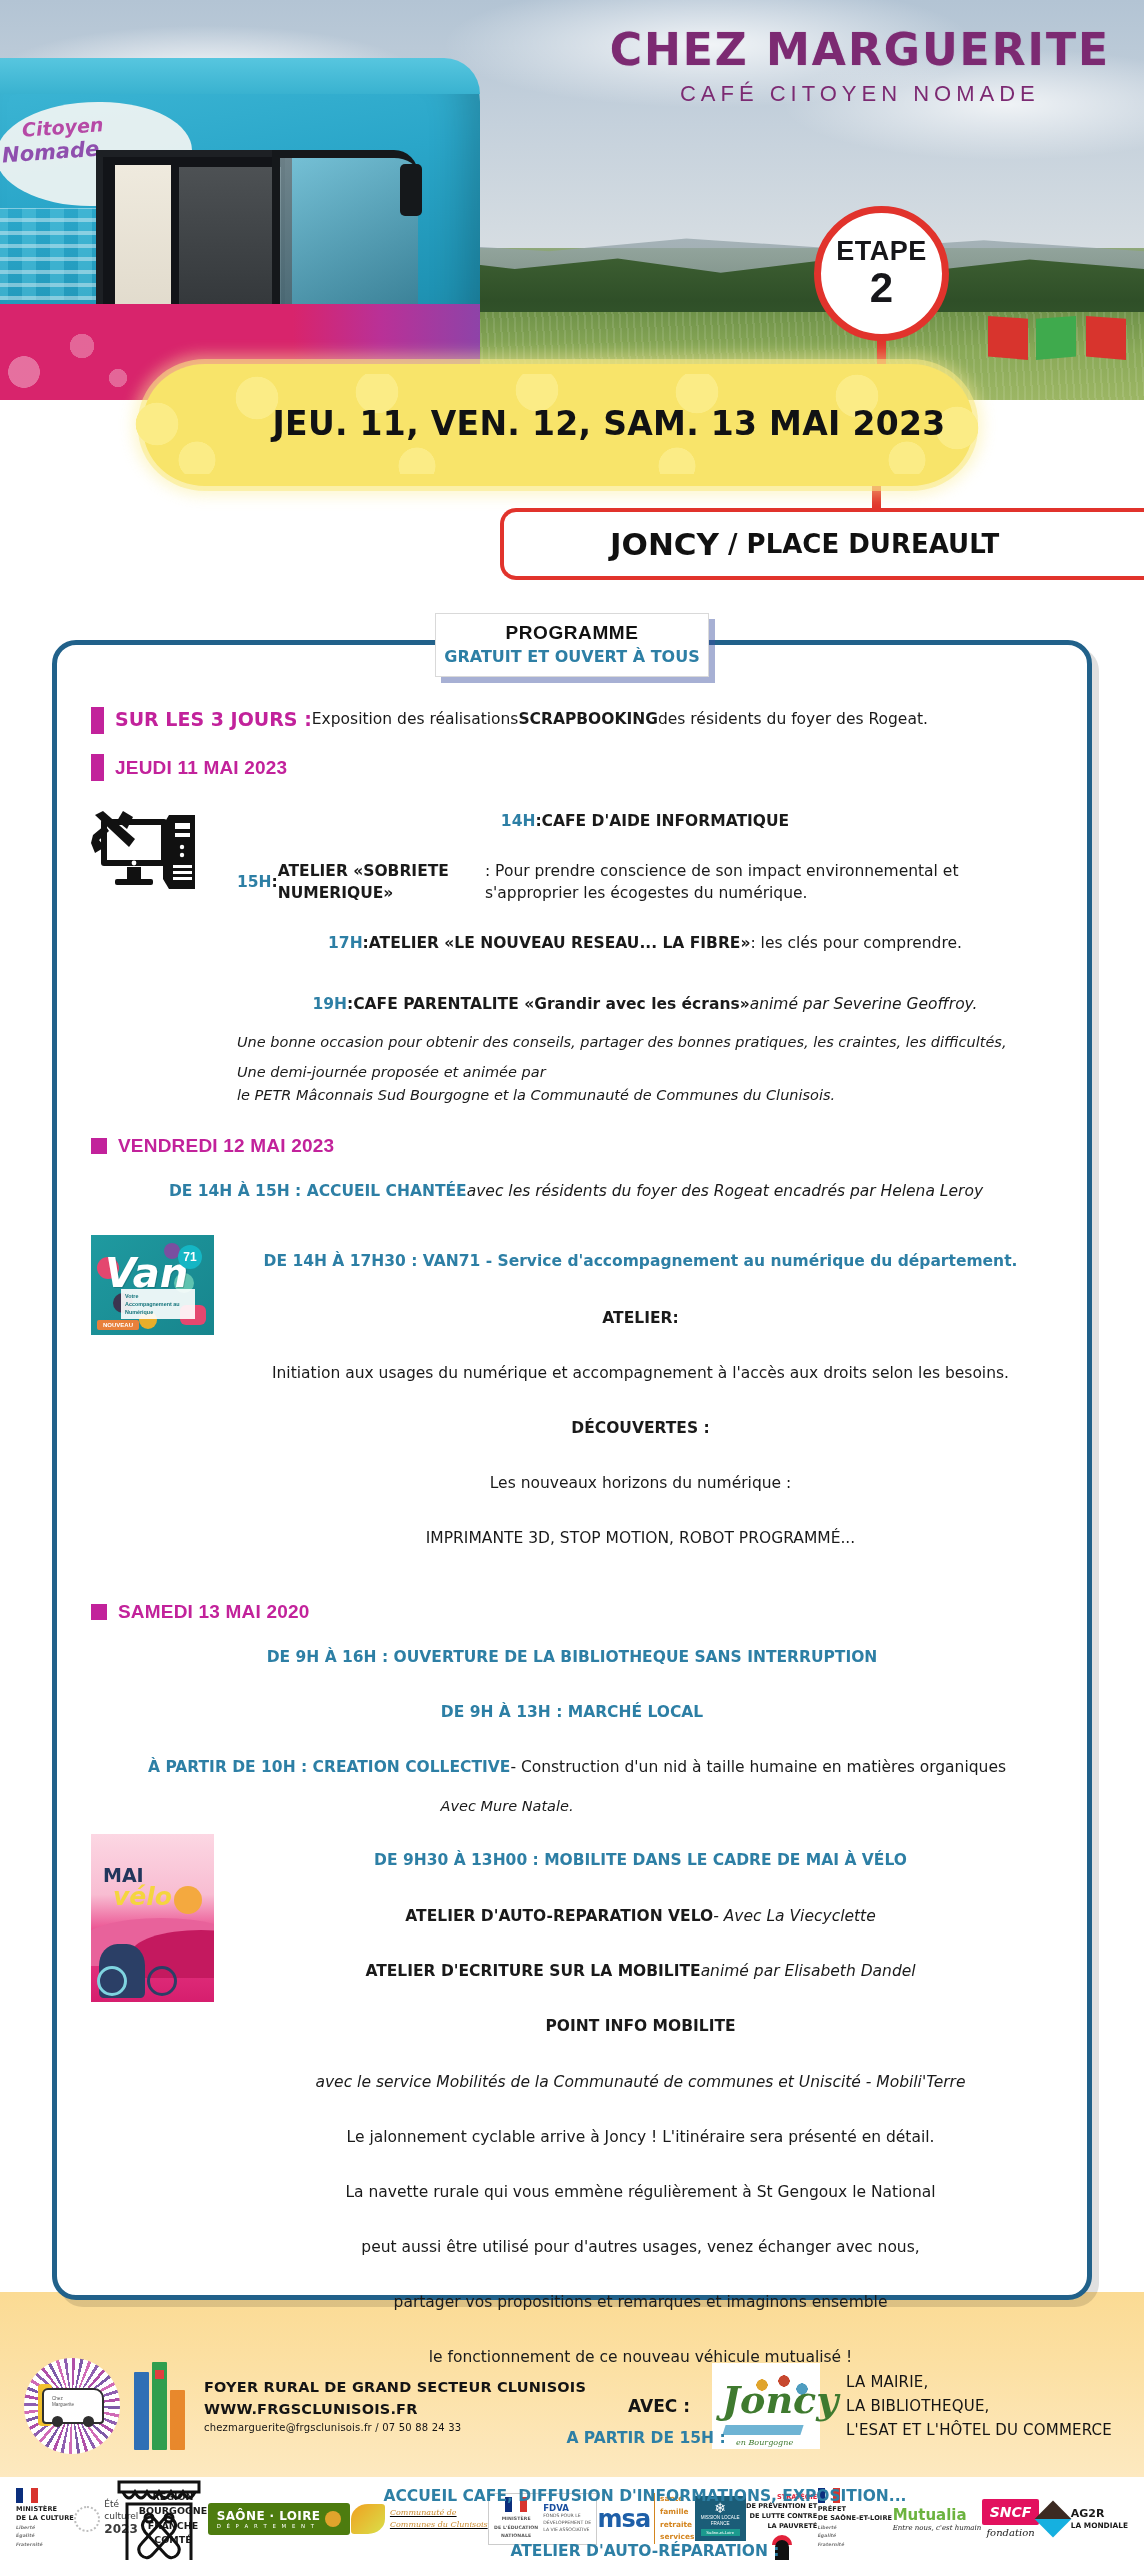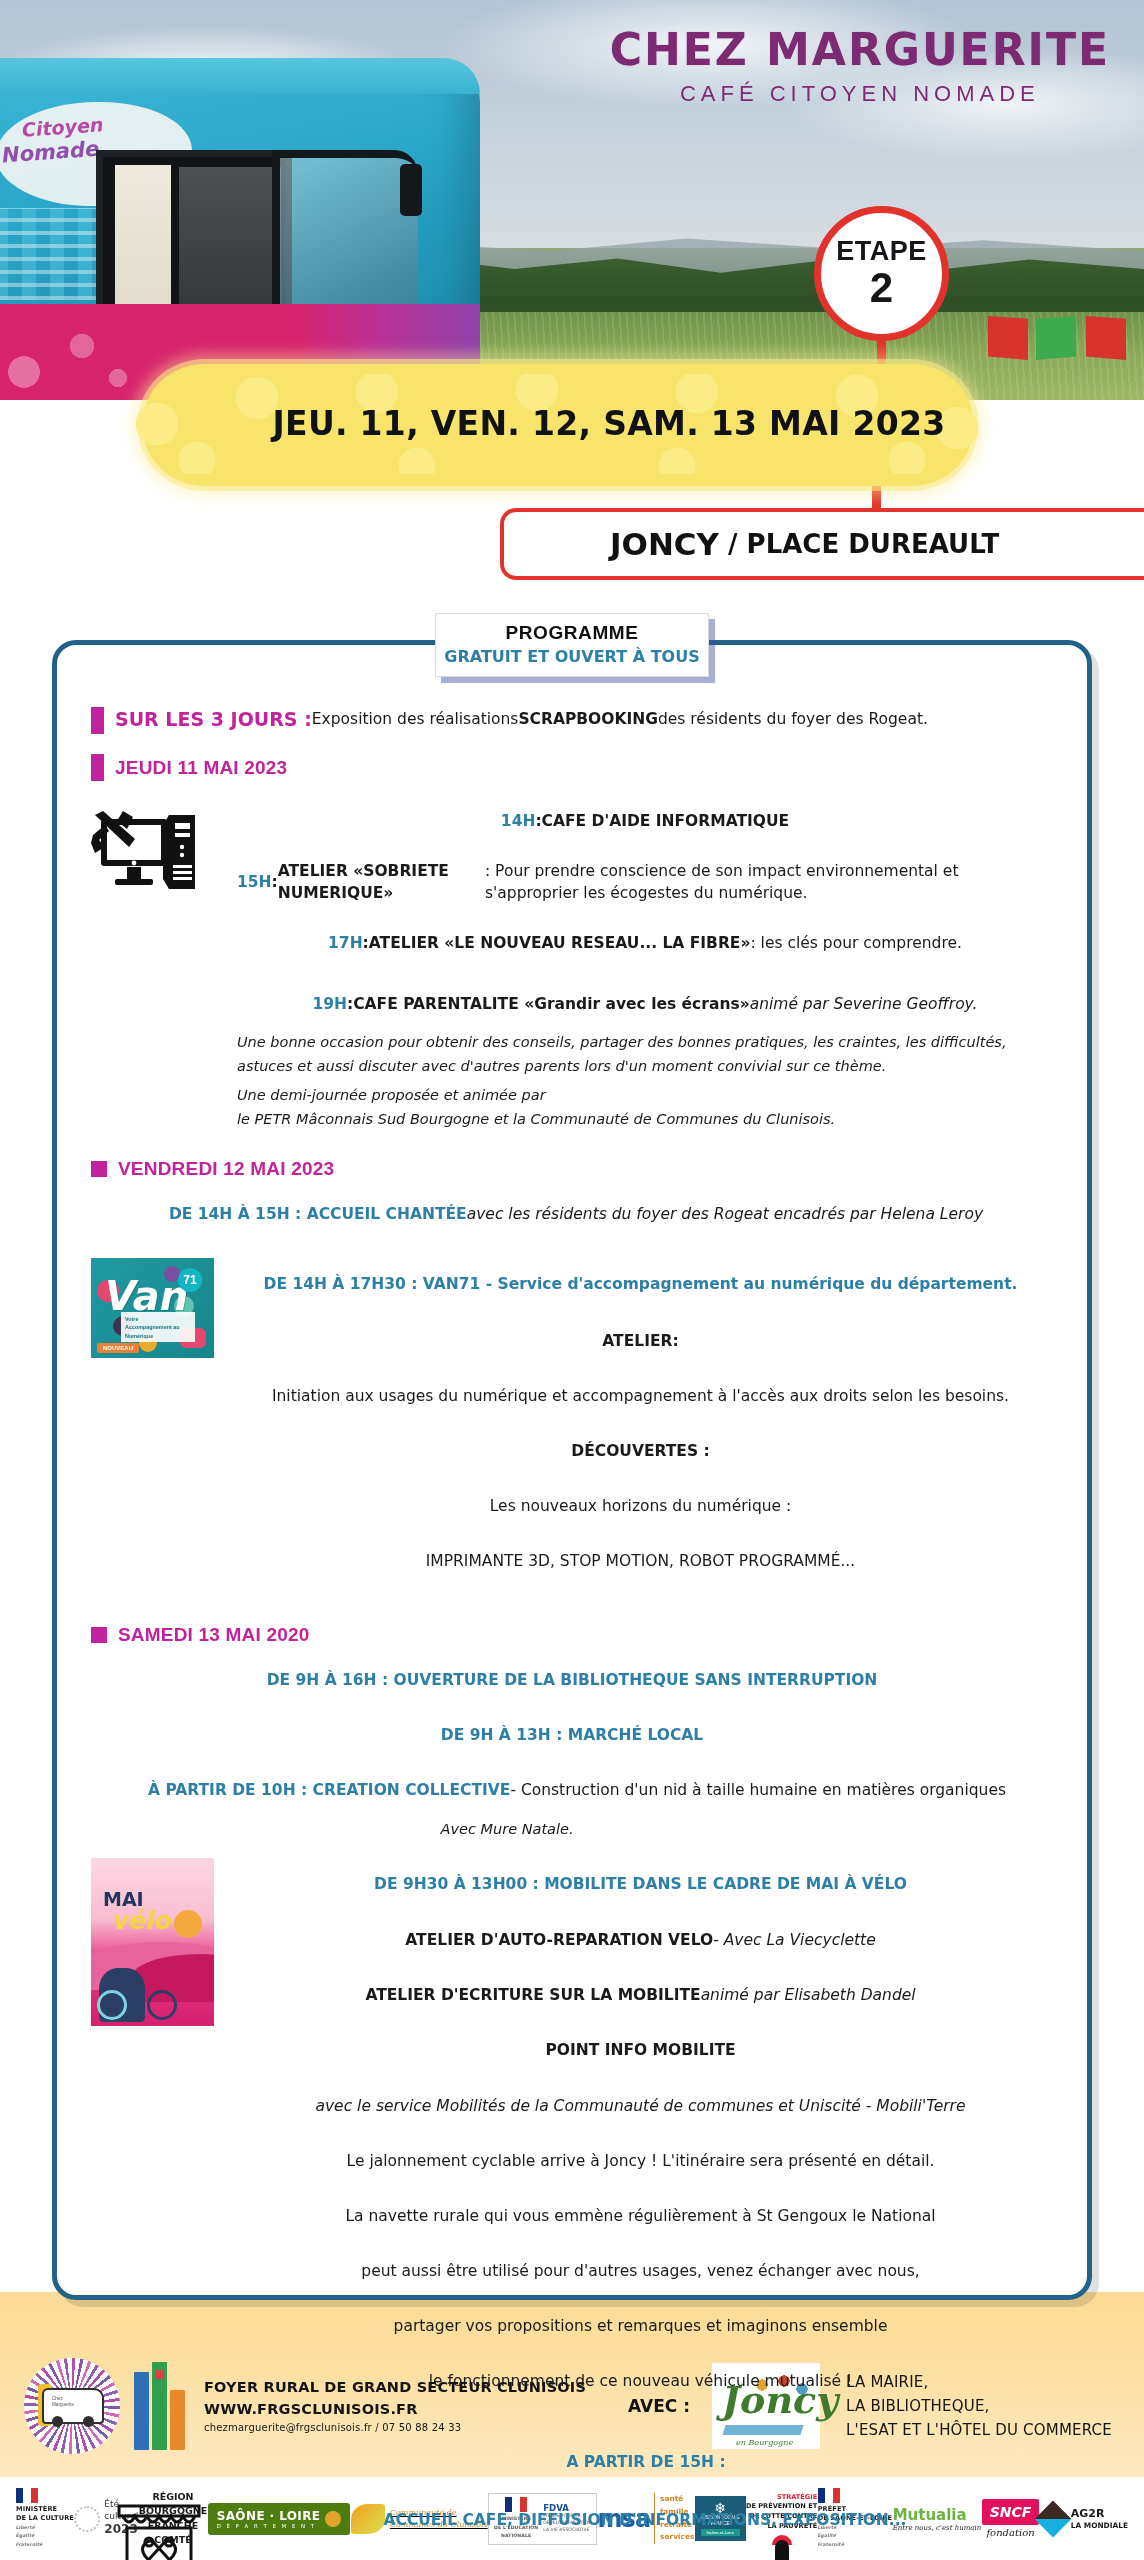--- a/index.html
+++ b/index.html
@@ -457,21 +457,20 @@
             <span class="bold">ATELIER «LE NOUVEAU RESEAU... LA FIBRE»</span>
             <span> : les clés pour comprendre.</span>
       </div>
       <div class="t line lg" style="margin-bottom:2px">
         <span class="blu">19H</span>
             <span class="bold"> : </span>
             <span class="bold">CAFE PARENTALITE «Grandir avec les écrans»</span>
             <span class="ital"> animé par Severine Geoffroy.</span>
       </div>
       <div class="t line ital">Une bonne occasion pour obtenir des conseils, partager des bonnes pratiques, les craintes, les difficultés,</div>
-      <div class="t line ital">astuces et aussi discuter avec d'autres parents lors d'un moment convivial sur ce thème.</div>
       <div class="t line ital" style="margin-top:9px">Une demi-journée proposée et animée par</div>
       <div class="t line ital">le PETR Mâconnais Sud Bourgogne et la Communauté de Communes du Clunisois.</div>
     </div>
   </div>
 
   <div class="day-head" style="margin-top:26px">
     <div class="day-chip sq"></div>
     <div class="day-label">VENDREDI 12 MAI 2023</div>
   </div>
   <div class="t line lg" style="margin-left:8px;margin-top:8px">

